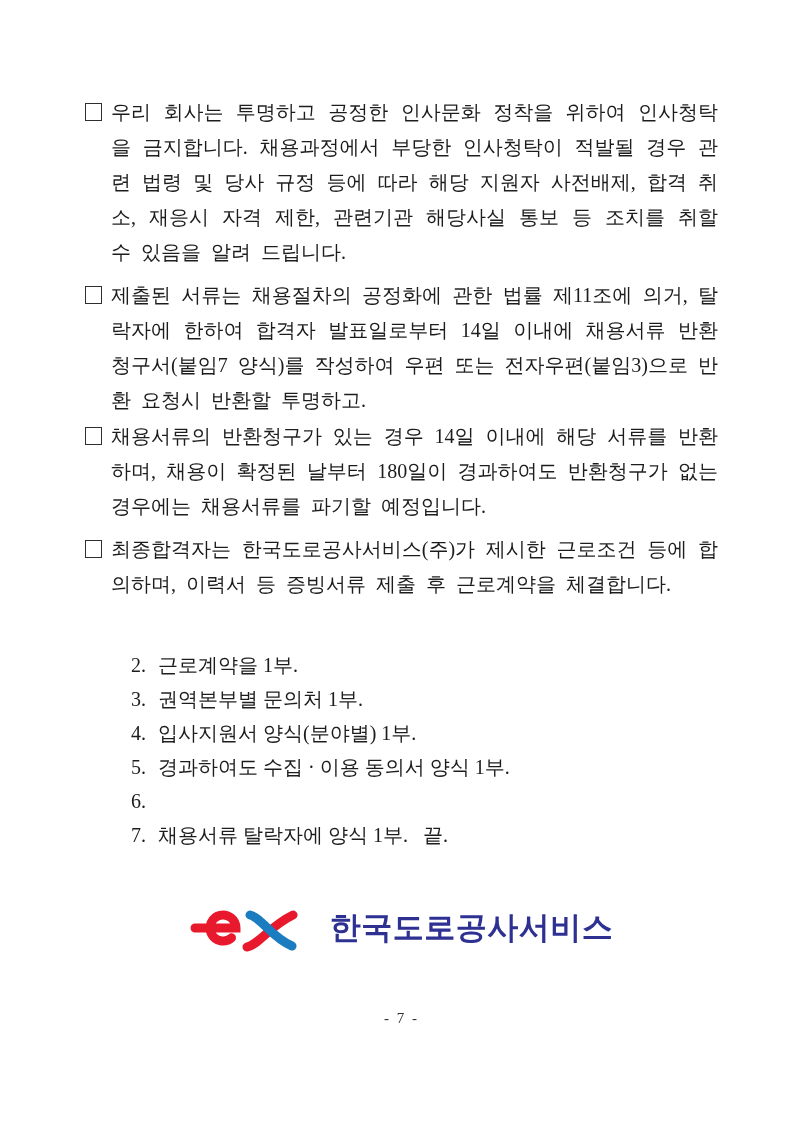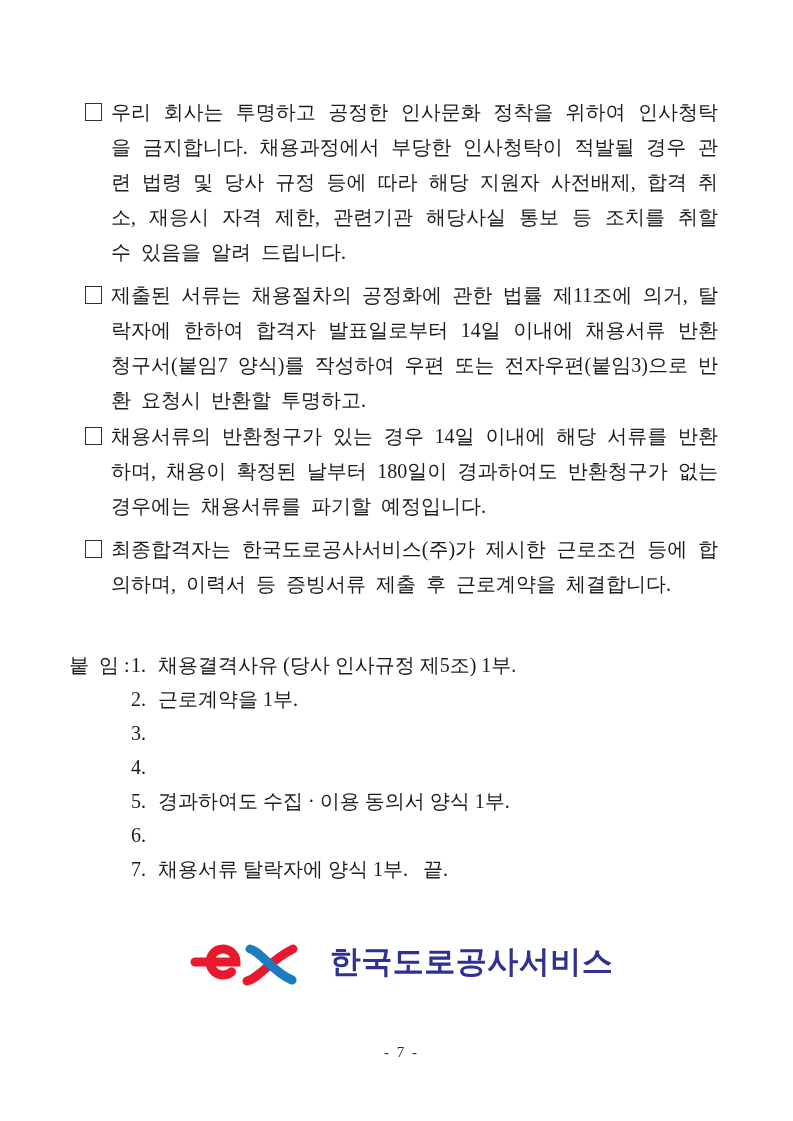--- a/index.html
+++ b/index.html
@@ -96,36 +96,33 @@
     <div class="notice-text">채용서류의 반환청구가 있는 경우 14일 이내에 해당 서류를 반환하며, 채용이 확정된 날부터 180일이 경과하여도 반환청구가 없는 경우에는 채용서류를 파기할 예정입니다.</div>
   </div>
 
   <div class="notice">
     <span class="checkbox"></span>
     <div class="notice-text">최종합격자는 한국도로공사서비스(주)가 제시한 근로조건 등에 합의하며, 이력서 등 증빙서류 제출 후 근로계약을 체결합니다.</div>
   </div>
 
   <div class="attachments">
     <div class="att-row">
-      <span class="att-label">붙  임 :</span>
-      <span class="att-no">1.</span>
-      <span class="att-text">채용결격사유 (당사 인사규정 제5조) 1부.</span>
-    </div>
-    <div class="att-row">
       <span class="att-label"></span>
       <span class="att-no">2.</span>
       <span class="att-text">근로계약을 1부.</span>
     </div>
     <div class="att-row">
       <span class="att-label"></span>
       <span class="att-no">3.</span>
+      <span class="att-text">권역본부별 문의처 1부.</span>
     </div>
     <div class="att-row">
       <span class="att-label"></span>
       <span class="att-no">4.</span>
+      <span class="att-text">입사지원서 양식(분야별) 1부.</span>
     </div>
     <div class="att-row">
       <span class="att-label"></span>
       <span class="att-no">5.</span>
       <span class="att-text">경과하여도 수집 · 이용 동의서 양식 1부.</span>
     </div>
     <div class="att-row">
       <span class="att-label"></span>
       <span class="att-no">6.</span>
     </div>

